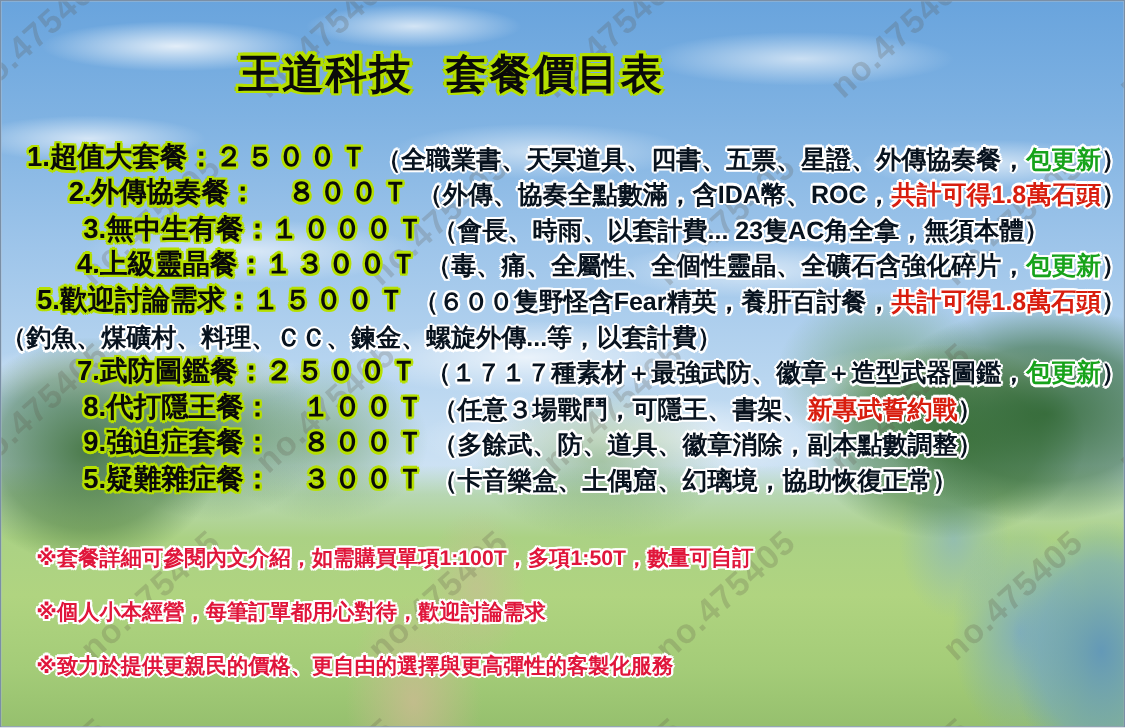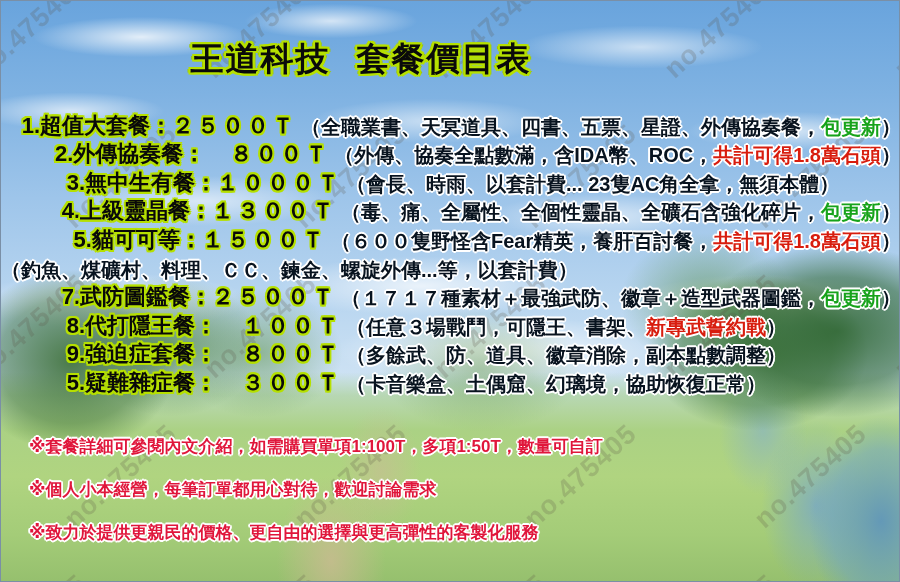--- a/index.html
+++ b/index.html
@@ -188,21 +188,21 @@
         </div>
         <div class="row">
           <div class="pkg"><span class="num">3.</span><span class="name">無中生有餐：</span><span class="price">１０００Ｔ</span></div>
           <div class="desc"><span>（會長、時雨、以套計費... 23隻AC角全拿，無須本體）</span></div>
         </div>
         <div class="row">
           <div class="pkg"><span class="num">4.</span><span class="name">上級靈晶餐：</span><span class="price">１３００Ｔ</span></div>
           <div class="desc"><span>（毒、痛、全屬性、全個性靈晶、全礦石含強化碎片，</span><span class="hl-green">包更新</span><span>）</span></div>
         </div>
         <div class="row">
-          <div class="pkg"><span class="num">5.</span><span class="name">貓可可等：</span><span class="price">１５００Ｔ</span></div>
+          <div class="pkg"><span class="num">5.</span><span class="name">歡迎討論需求：</span><span class="price">１５００Ｔ</span></div>
           <div class="desc"><span>（６００隻野怪含Fear精英，養肝百討餐，</span><span class="hl-red">共計可得1.8萬石頭</span><span>）</span></div>
         </div>
         <div class="row">
           <div class="desc"><span>（釣魚、煤礦村、料理、ＣＣ、鍊金、螺旋外傳...等，以套計費）</span></div>
         </div>
         <div class="row">
           <div class="pkg"><span class="num">7.</span><span class="name">武防圖鑑餐：</span><span class="price">２５００Ｔ</span></div>
           <div class="desc"><span>（１７１７種素材＋最強武防、徽章＋造型武器圖鑑，</span><span class="hl-green">包更新</span><span>）</span></div>
         </div>
         <div class="row">

